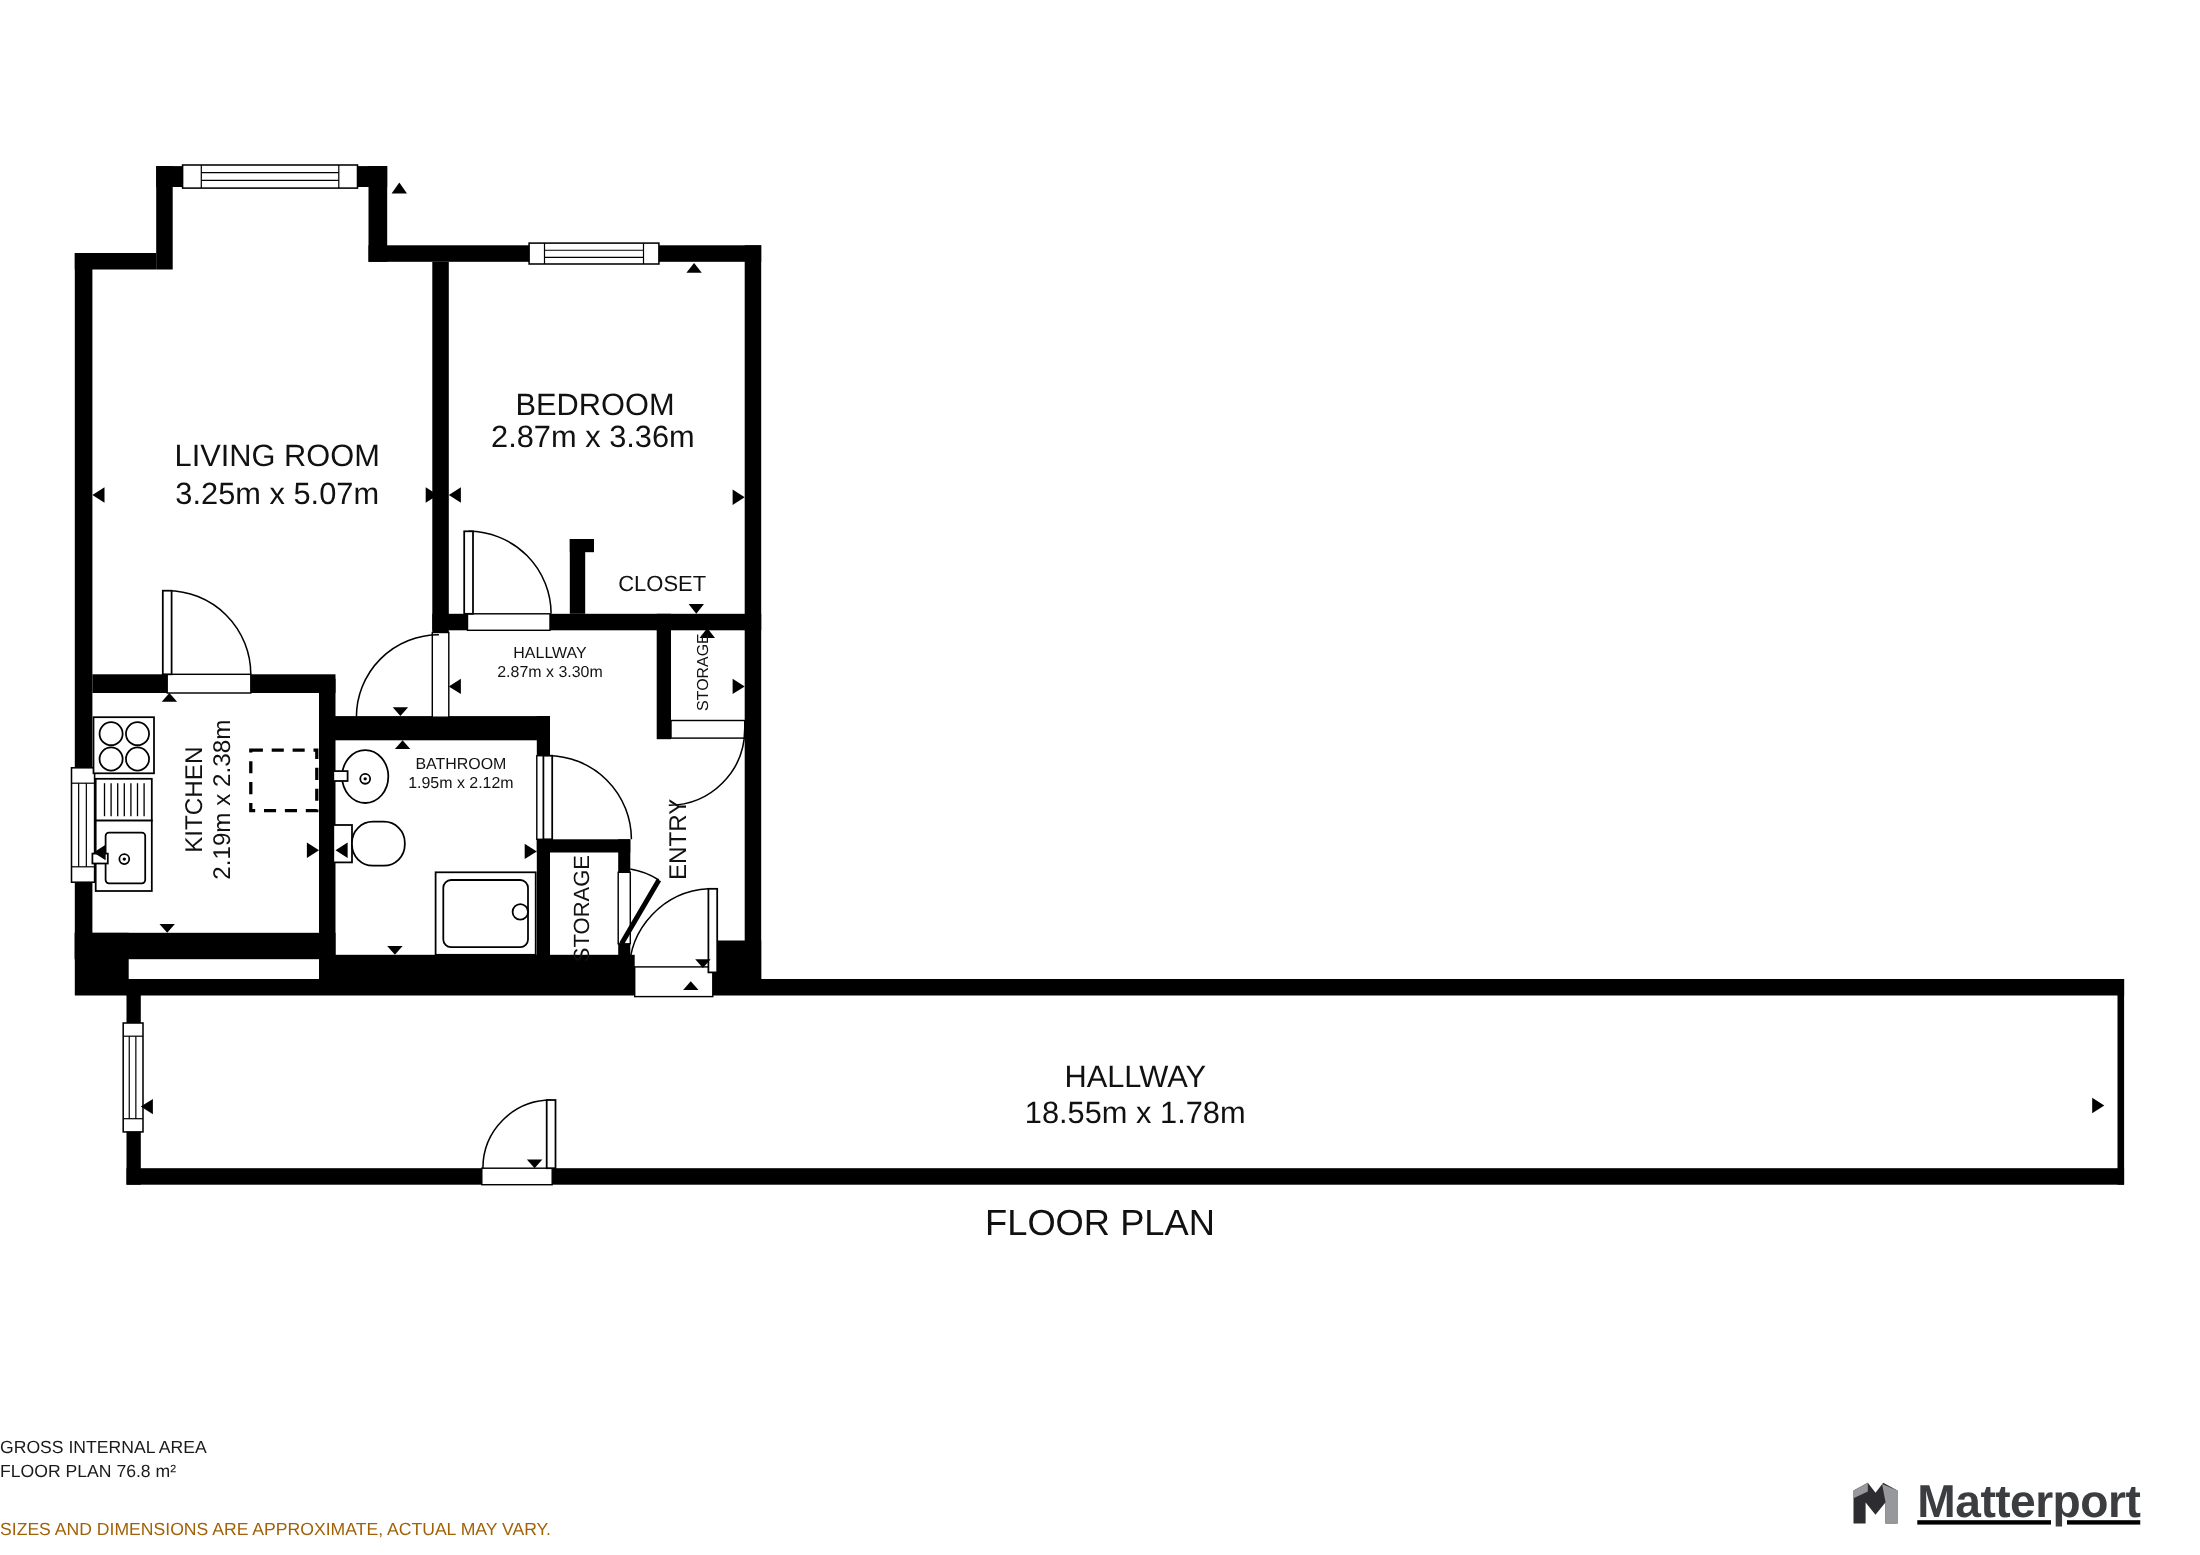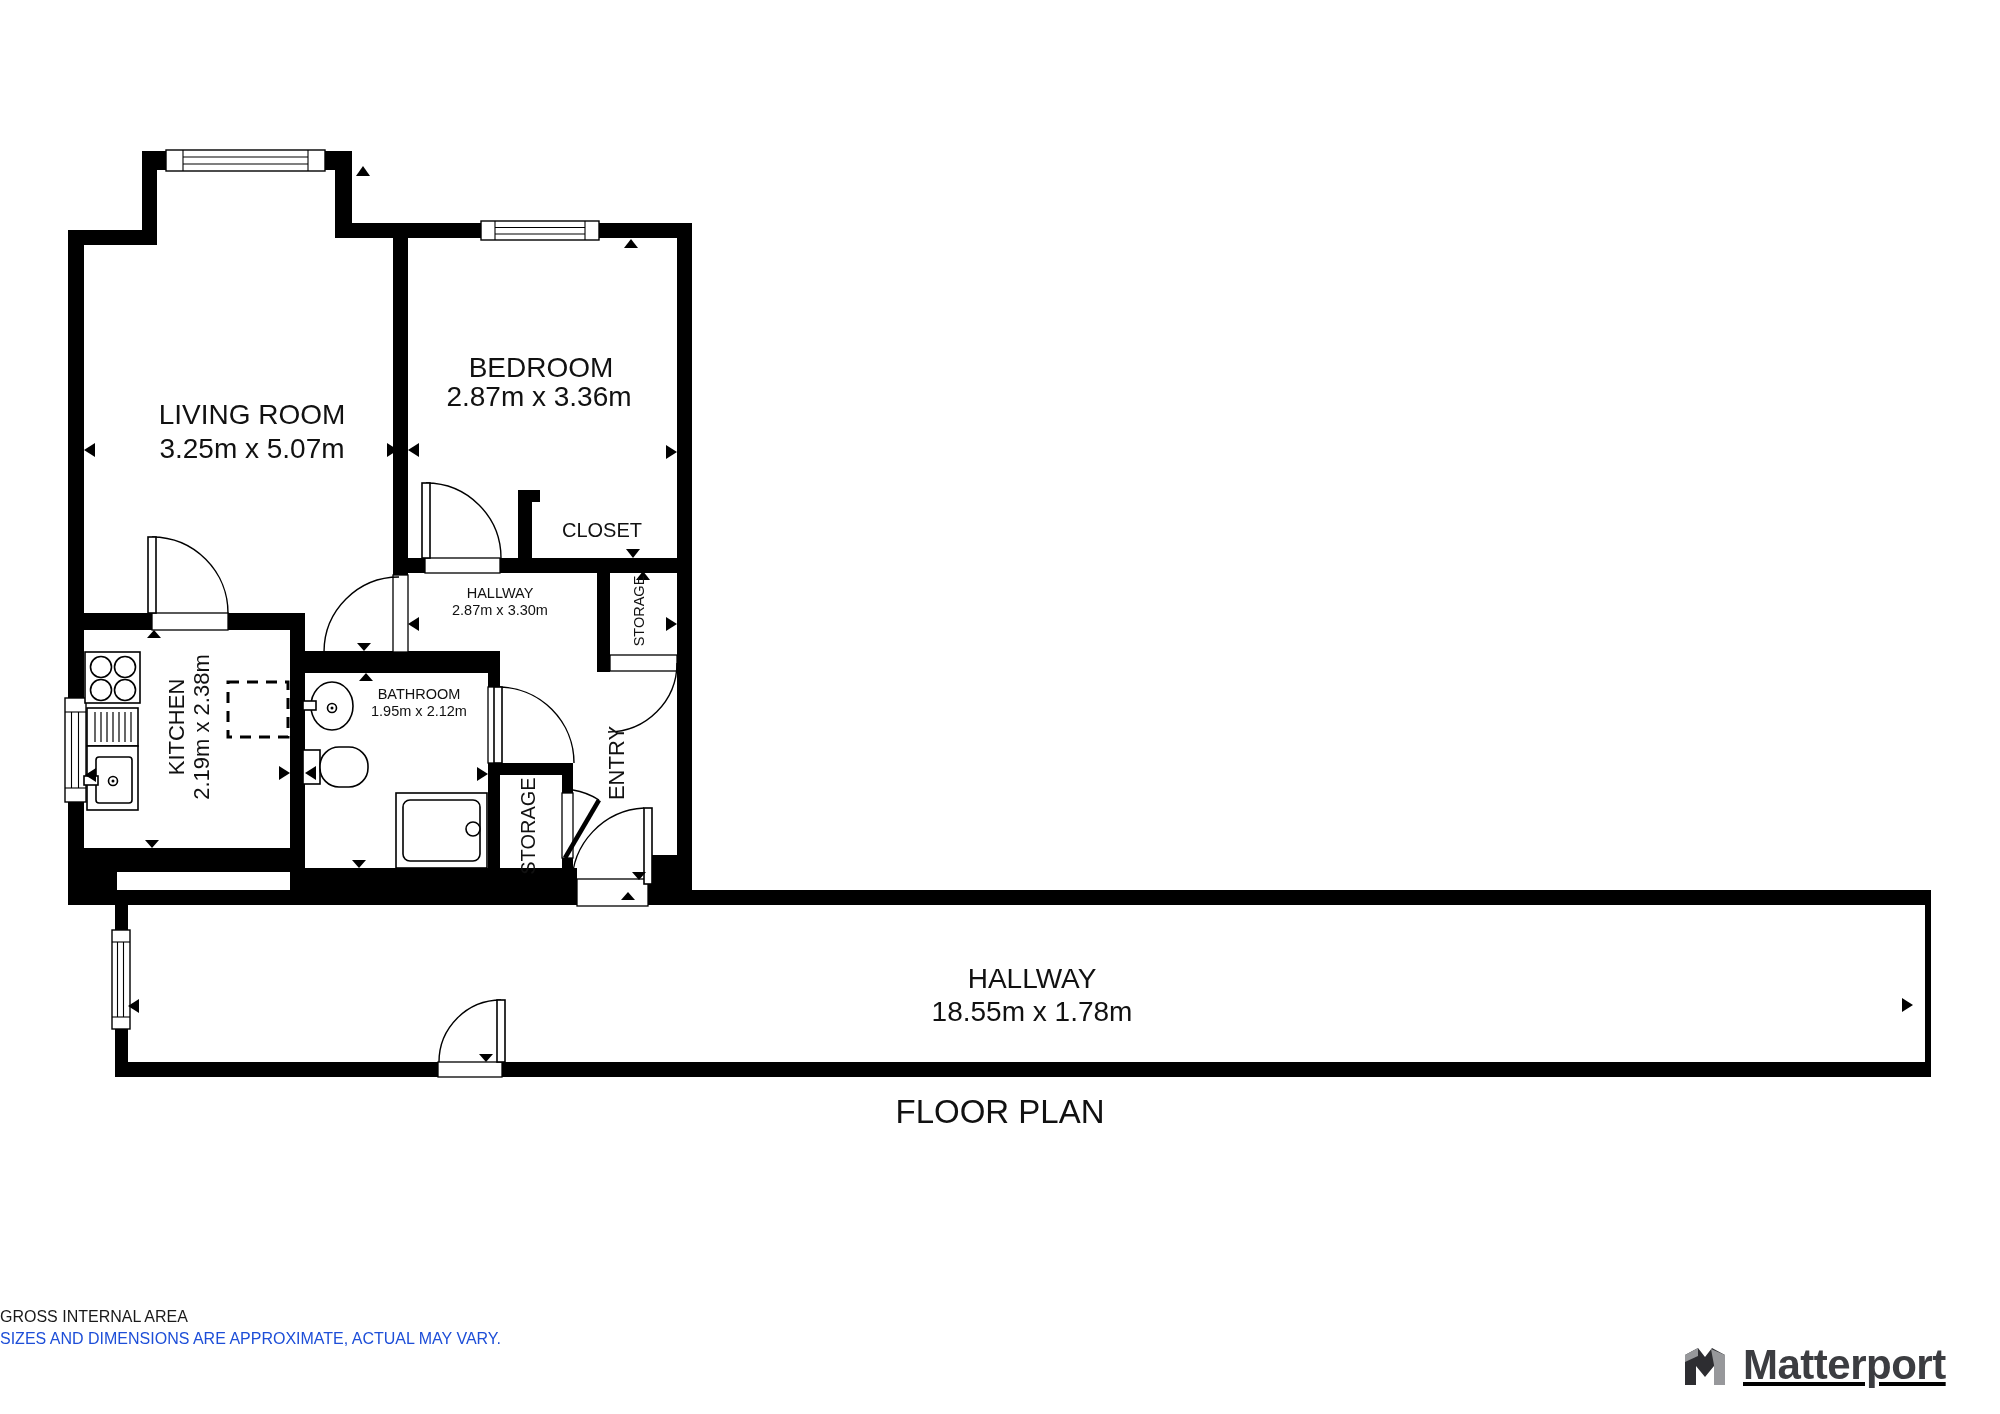--- a/index.html
+++ b/index.html
@@ -17,21 +17,21 @@
   .lbl{fill:#111;}
   .room-big{font-size:28px;}
   .room-dim-big{font-size:28px;}
   .room-med{font-size:20px;}
   .room-small{font-size:14.5px;}
   .room-rot{font-size:22px;}
   .room-rot-sm{font-size:14.5px;}
   .room-rot-md{font-size:20px;}
   .title{font-size:33px;}
   .footer{position:absolute;left:0;top:1306px;width:1966px;text-align:left;color:#1a1a1a;font-size:16px;line-height:22px;}
-  .footer .dim-gray{color:#1d4ed8;}
+  .footer .dim-gray{color:#a16207;margin-top:30px;}
   .brand{position:absolute;left:1680px;top:1340px;display:flex;align-items:center;gap:13px;text-decoration:underline;}
   .brand-text{font-size:42px;font-weight:bold;color:#3c3d41;letter-spacing:-0.5px;}
 </style>
 </head>
 <body>
 
 <svg id="plan-svg" width="2000" height="1414" viewBox="0 0 2000 1414" xmlns="http://www.w3.org/2000/svg">
 
   <g>
     <rect class="wall" x="142" y="151" width="26" height="19"></rect>
@@ -246,20 +246,21 @@
 
     <text class="lbl room-big" x="1032" y="988">HALLWAY</text>
     <text class="lbl room-dim-big" x="1032" y="1021">18.55m x 1.78m</text>
 
     <text class="lbl title" x="1000" y="1123">FLOOR PLAN</text>
   </g>
 </svg>
 
 <div class="footer">
   <div>GROSS INTERNAL AREA</div>
+  <div>FLOOR PLAN 76.8 m²</div>
   <div class="dim-gray">SIZES AND DIMENSIONS ARE APPROXIMATE, ACTUAL MAY VARY.</div>
 </div>
 
 <div class="brand">
   <svg width="50" height="50" viewBox="0 0 50 50">
     <path d="M 5,45 L 5,15 L 18,8 L 25,17 L 32,8 L 45,15 L 45,45 L 34,45 L 34,26 L 25,37 L 16,26 L 16,45 Z" fill="#2d2d31"></path>
     <polygon points="31,9 45,15 45,45 34,45 34,25" fill="#97989b"></polygon>
     <polygon points="5,15 18,8 18,16 5,22" fill="#97989b"></polygon>
   </svg>
   <span class="brand-text">Matterport</span>

